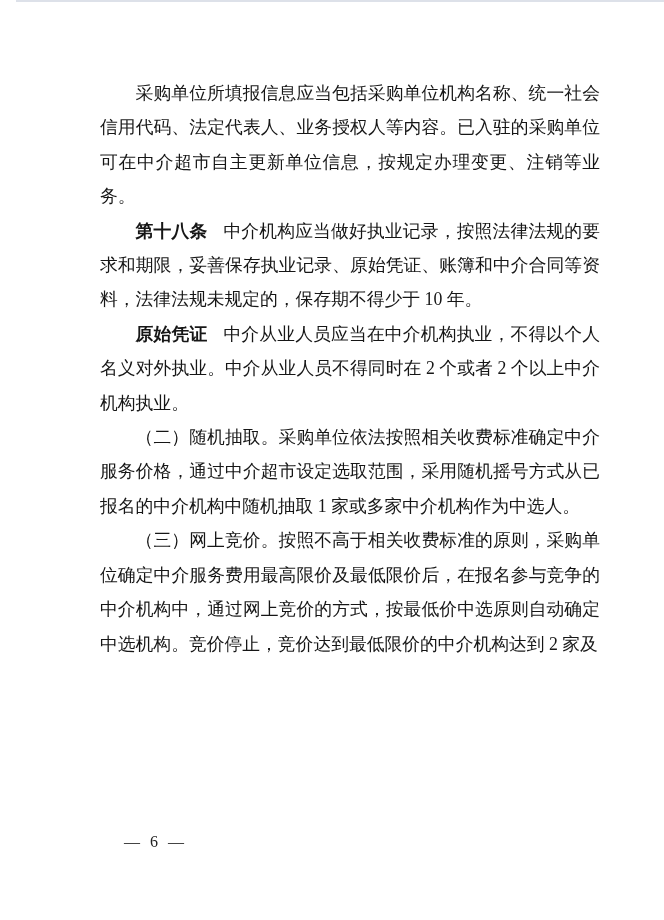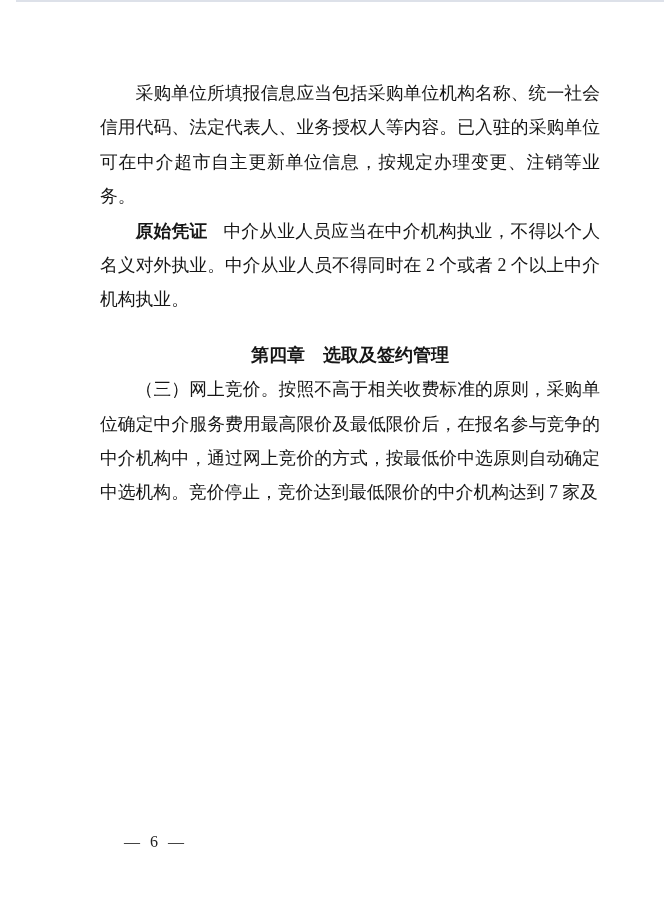--- a/index.html
+++ b/index.html
@@ -70,26 +70,27 @@
 <body>
 
 <div class="page">
   <div class="edge-top"></div>
   <div class="edge-right"></div>
 
   <div class="content">
 
     <p class="para"><span>采购单位所填报信息应当包括采购单位机构名称、统一社会信用代码、法定代表人、业务授权人等内容。已入驻的采购单位可在中介超市自主更新单位信息，按规定办理变更、注销等业务。</span></p>
 
+    <p class="para"><b class="lead">第十八条</b><span>中介机构应当做好执业记录，按照法律法规的要求和期限，妥善保存执业记录、原始凭证、账簿和中介合同等资料，法律法规未规定的，保存期不得少于 10 年。</span></p>
 
     <p class="para"><b class="lead">原始凭证</b><span>中介从业人员应当在中介机构执业，不得以个人名义对外执业。中介从业人员不得同时在 2 个或者 2 个以上中介机构执业。</span></p>
-
-    <h2 class="chapter">第四章　选取及签约管理</h2>
 
 
 
 
-    <p class="para"><span>（三）网上竞价。按照不高于相关收费标准的原则，采购单位确定中介服务费用最高限价及最低限价后，在报名参与竞争的中介机构中，通过网上竞价的方式，按最低价中选原则自动确定中选机构。竞价停止，竞价达到最低限价的中介机构达到 7 家及</span></p>
+    <p class="para"><span>（二）随机抽取。采购单位依法按照相关收费标准确定中介服务价格，通过中介超市设定选取范围，采用随机摇号方式从已报名的中介机构中随机抽取 1 家或多家中介机构作为中选人。</span></p>
+
+    <p class="para"><span>（三）网上竞价。按照不高于相关收费标准的原则，采购单位确定中介服务费用最高限价及最低限价后，在报名参与竞争的中介机构中，通过网上竞价的方式，按最低价中选原则自动确定中选机构。竞价停止，竞价达到最低限价的中介机构达到 2 家及</span></p>
 
   </div>
 
   <div class="pagenum">— 6 —</div>
 </div>
 
 </body></html>

